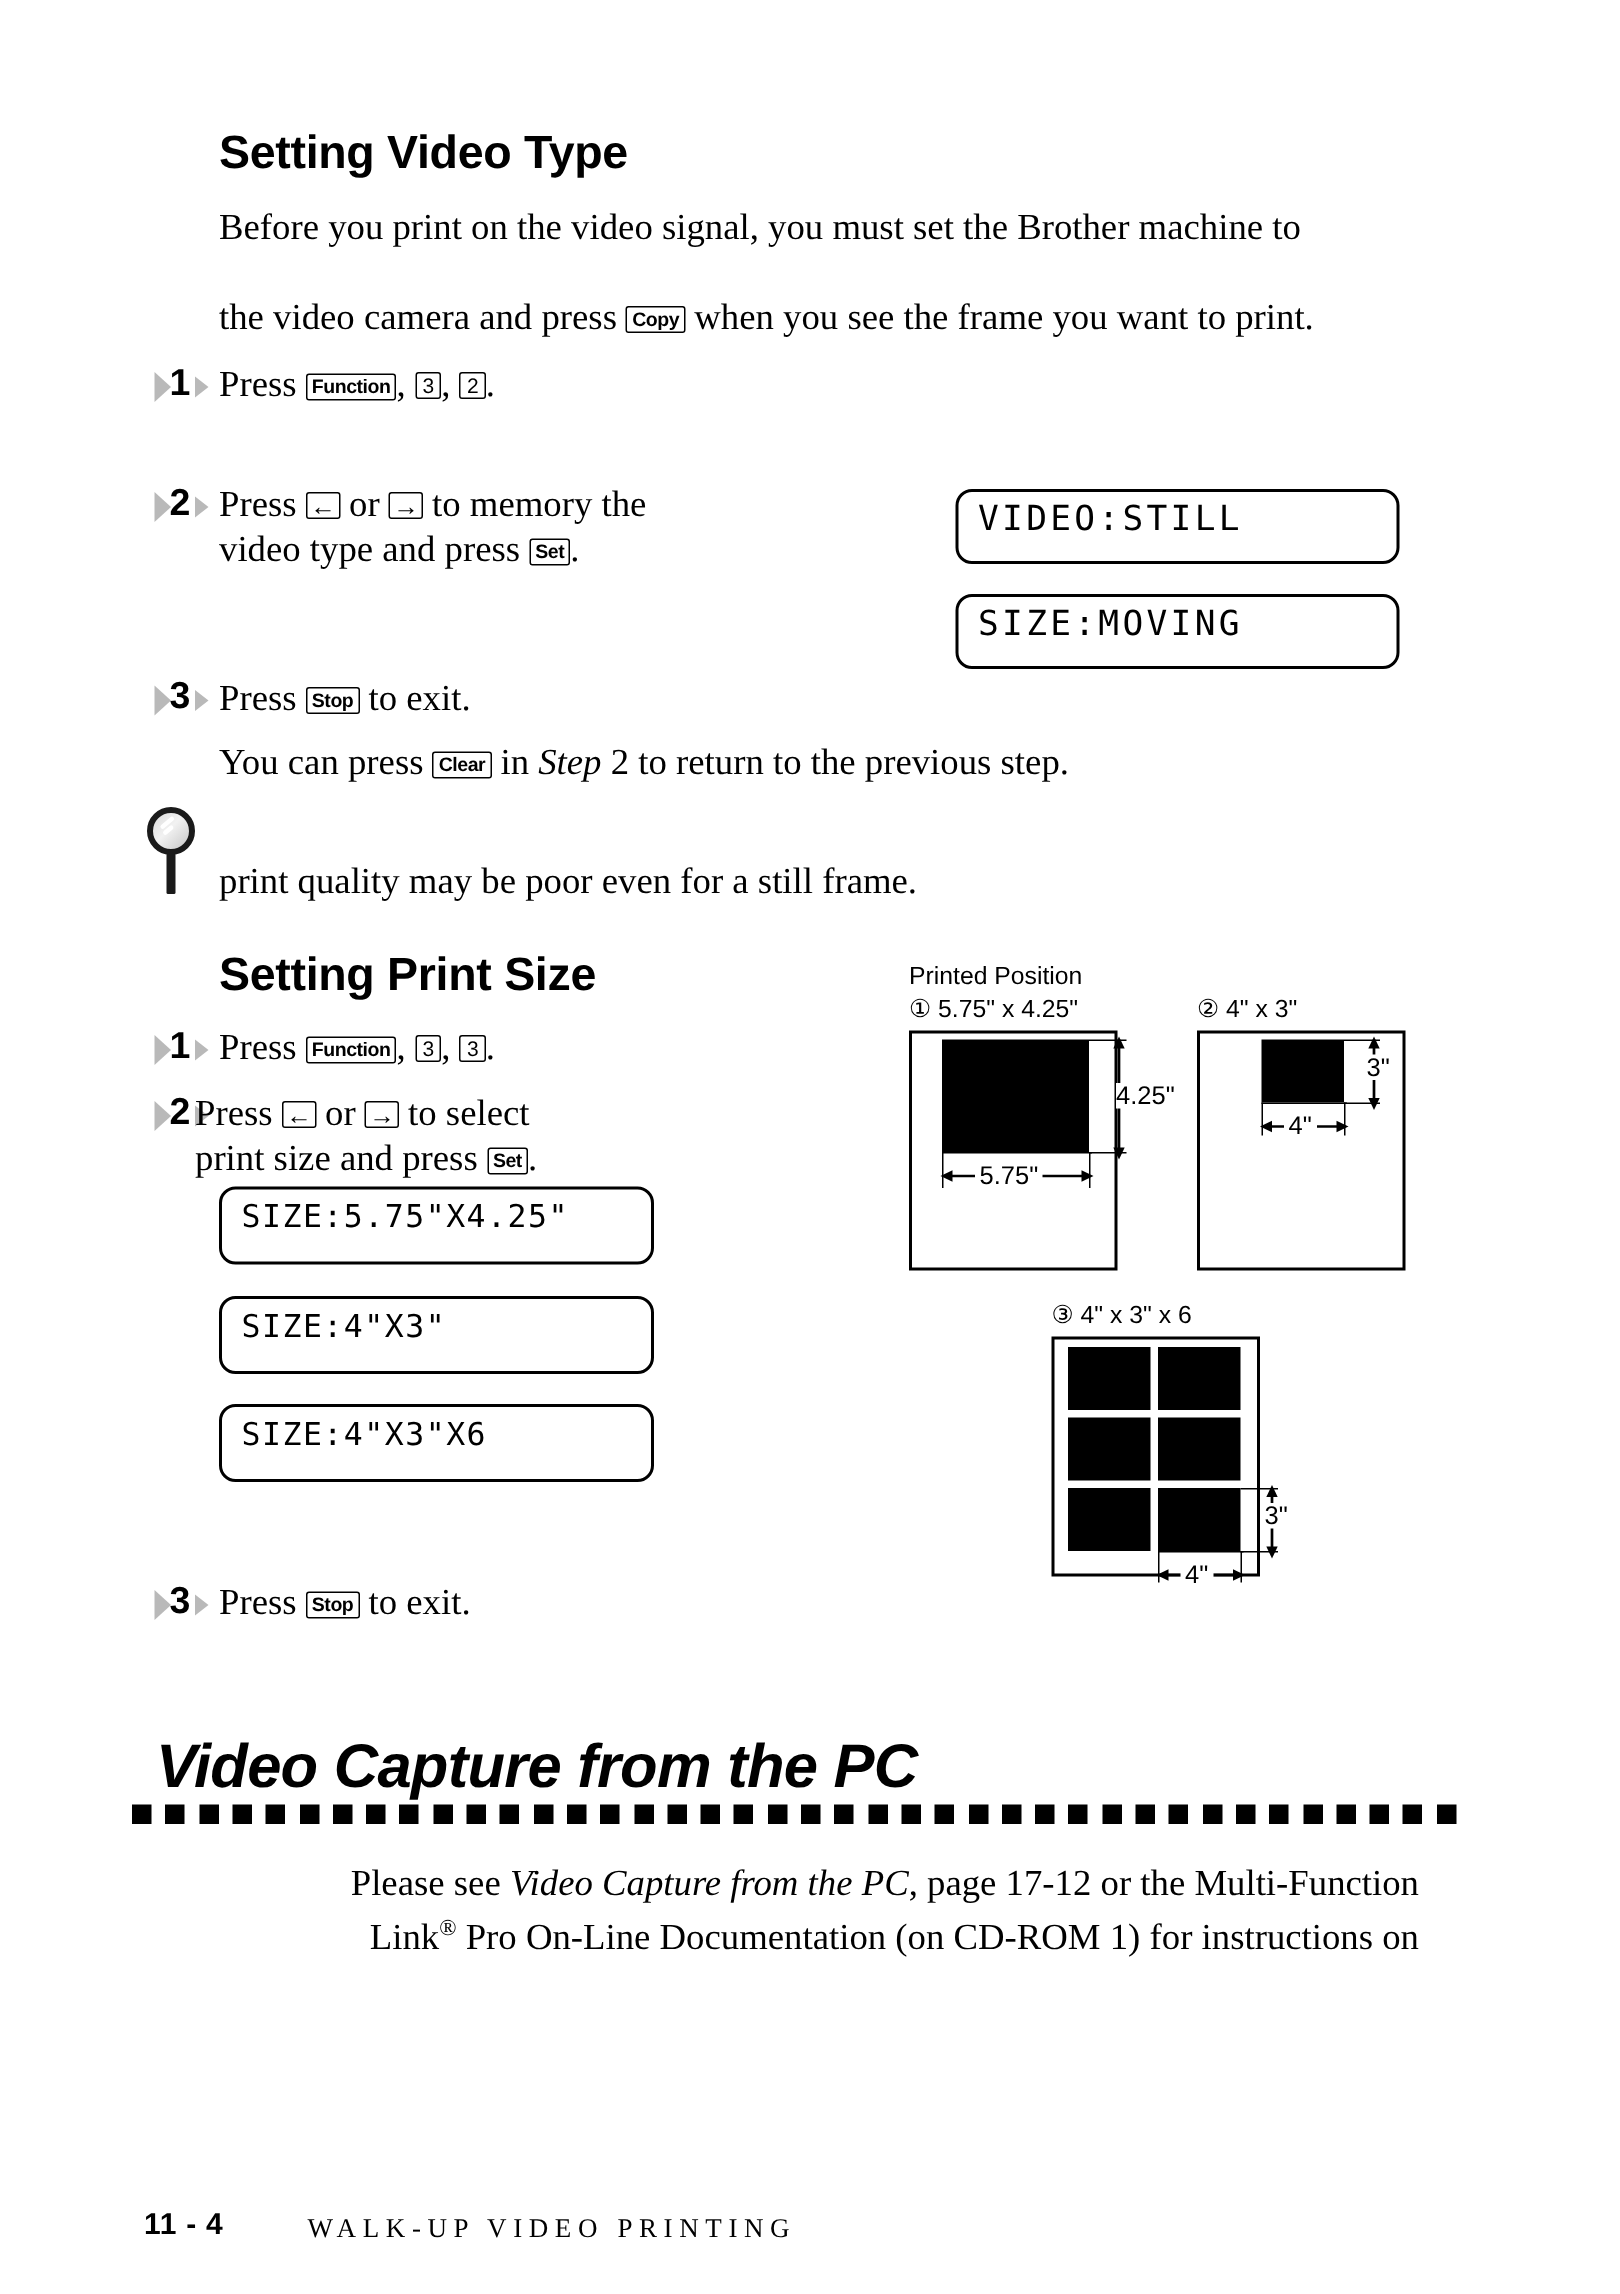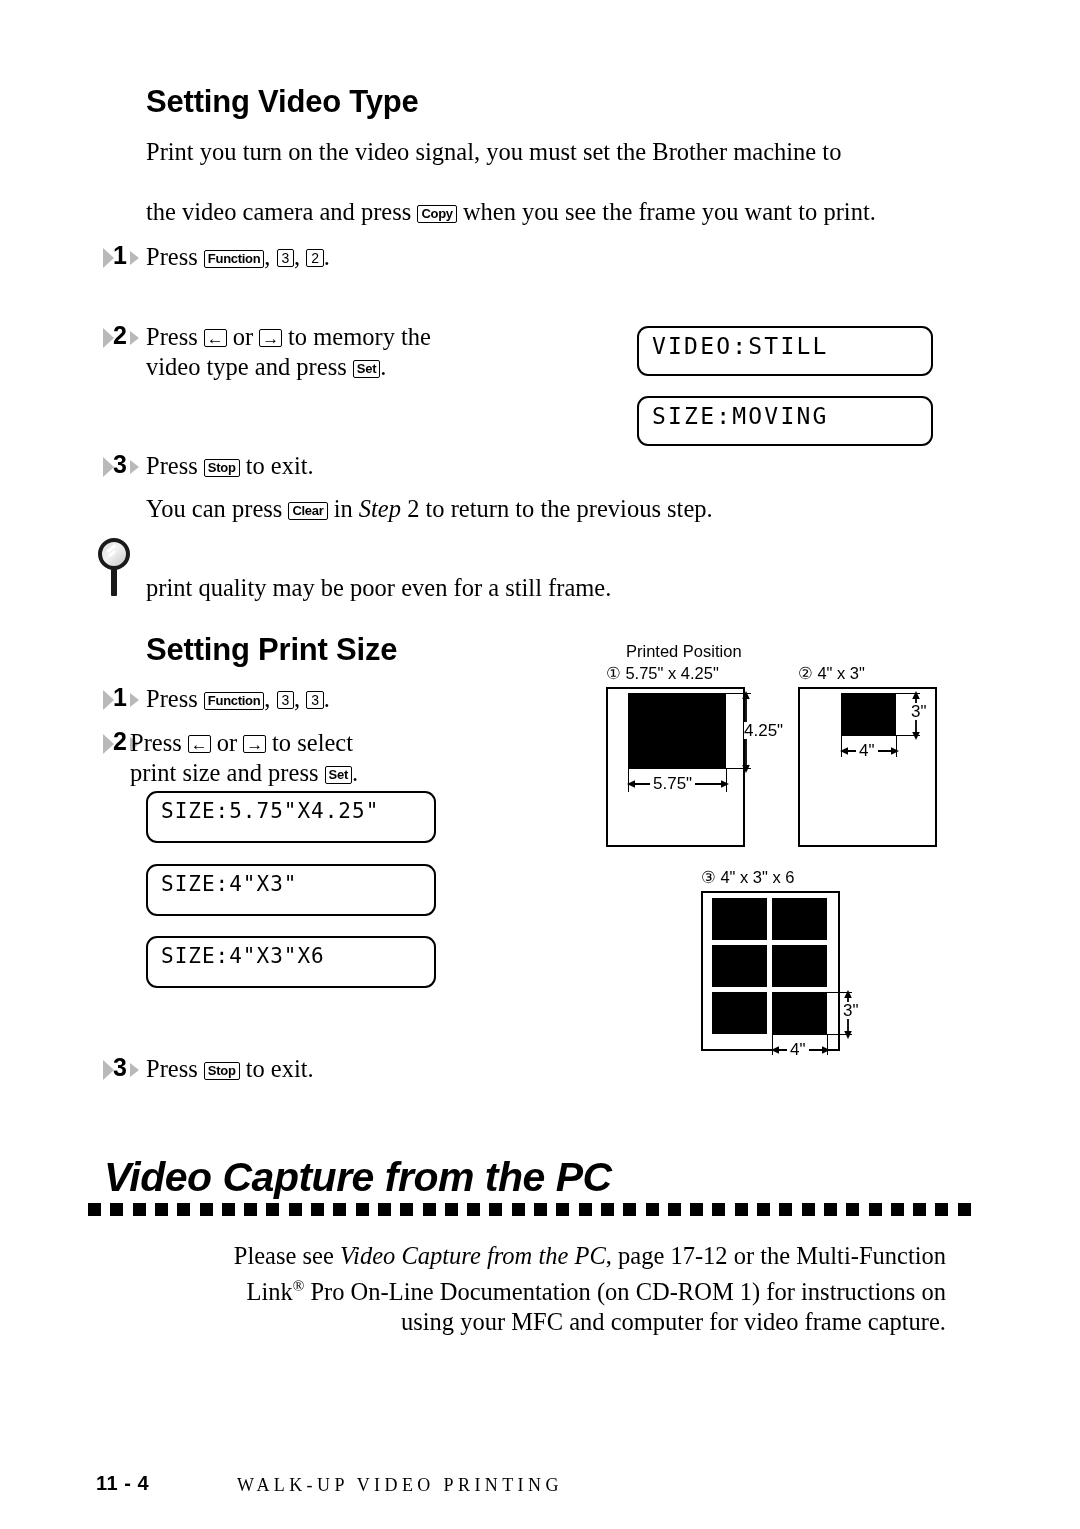--- a/index.html
+++ b/index.html
@@ -228,21 +228,21 @@
 
   .ital { font-style: italic; margin-top: 38px; }
   sup.reg { font-size: 0.62em; vertical-align: super; }
 </style>
 </head>
 <body>
 
 <div class="abs h-section" style="left:146px; top:86px;">Setting Video Type</div>
 
 <div class="abs para" style="left:146px; top:137px; width:800px;">
-  <span>Print you turn on the video signal, you must set the Brother machine to</span><br>
+  <span>Before you print on the video signal, you must set the Brother machine to</span><br>
   <br>
   <span>the video camera and press</span>
   <span class="key">Copy</span>
   <span>when you see the frame you want to print.</span>
 </div>
 
 <div class="step" style="left:100px; top:247px;">
   <span class="flagL"></span>
   <span class="flagR"></span>
   <span class="num">1</span>
@@ -350,21 +350,21 @@
   <span class="flagL"></span>
   <span class="flagR"></span>
   <span class="num">3</span>
 </div>
 <div class="abs para" style="left:146px; top:1054px;">
   <span>Press</span>
   <span class="key">Stop</span>
   <span>to exit.</span>
 </div>
 
-<div class="dg-label" style="left:606px; top:642px;margin-left:20px;">Printed Position</div>
+<div class="dg-label" style="left:606px; top:642px;">Printed Position</div>
 
 <div class="dg-label" style="left:606px; top:664px;">① 5.75" x 4.25"</div>
 <div class="paper" style="left:606px; top:687px; width:139px; height:160px;"></div>
 <div class="photo" style="left:628px; top:693px; width:98px; height:75px;"></div>
 
 <div class="tick" style="left:726px; top:693px; width:25px; height:1.4px;"></div>
 <div class="tick" style="left:726px; top:768px; width:25px; height:1.4px;"></div>
 <div class="tick" style="left:628px; top:768px; width:100px; height:1.4px;"></div>
 <div class="tick" style="left:628px; top:768px; width:1.4px; height:24px;"></div>
 <div class="tick" style="left:726px; top:768px; width:1.4px; height:24px;"></div>
@@ -471,17 +471,16 @@
     <i style="left: 802.8px;"></i>
     <i style="left: 825.1px;"></i>
     <i style="left: 847.4px;"></i>
     <i style="left: 869.7px;"></i>
   </div>
 
 <div class="abs para" style="left:146px; top:1241px; width:800px;text-align:right;">
   <span>Please see</span>
   <span class="ital">Video Capture from the PC</span><span>, page 17-12 or the Multi-Function</span><br>
   <span>Link</span><sup class="reg">®</sup><span> Pro On-Line Documentation (on CD-ROM 1) for  instructions on</span><br>
-  <span>using your MFC and computer for video frame capture.</span>
 </div>
 
 <div class="foot-page" style="left:96px; top:1472px;">11 - 4</div>
-<div class="foot-title" style="left:205px; top:1475px;margin-left:32px;">WALK-UP VIDEO PRINTING</div>
+<div class="foot-title" style="left:205px; top:1475px;">WALK-UP VIDEO PRINTING</div>
 
 </body></html>

